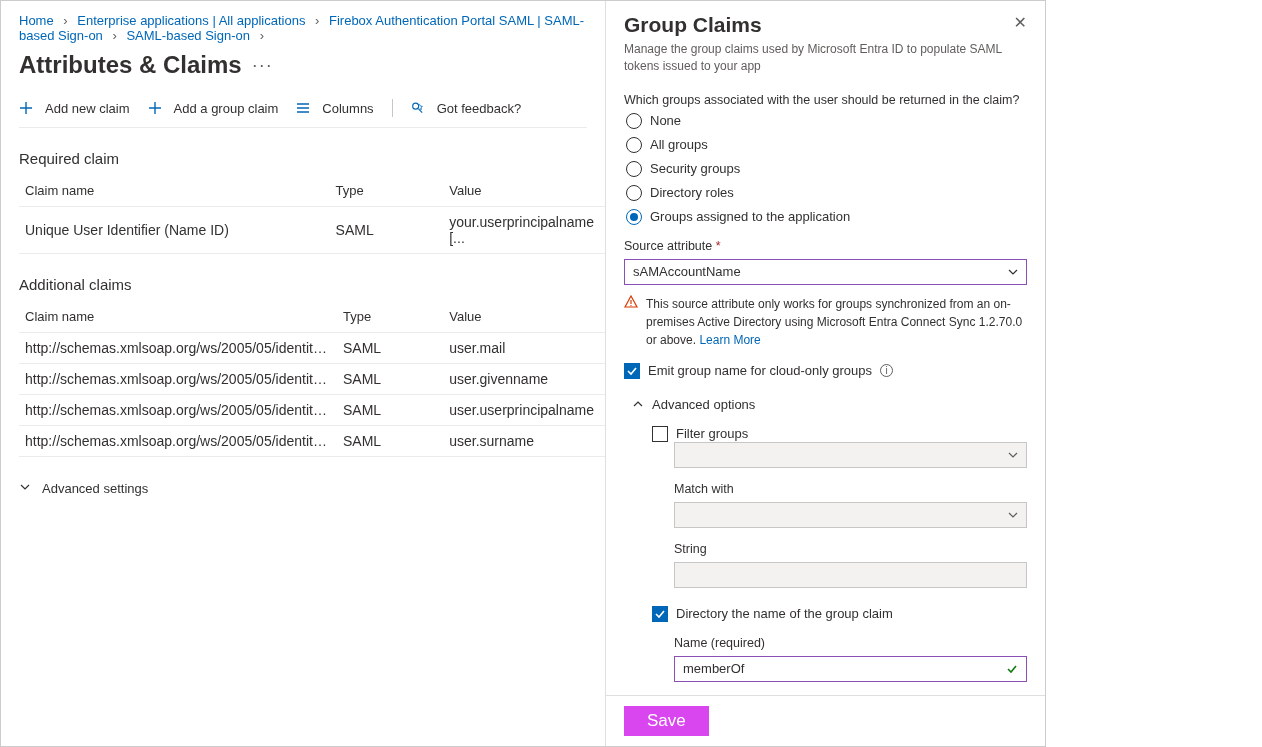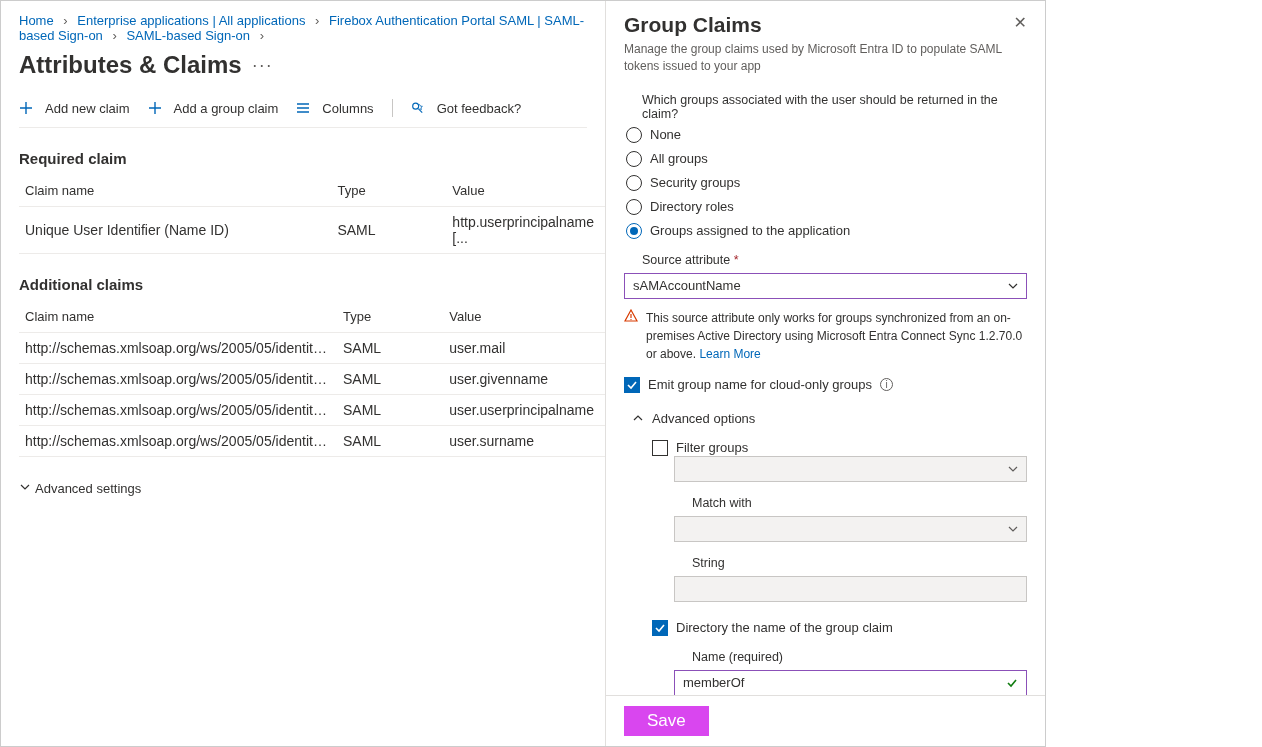--- a/index.html
+++ b/index.html
@@ -9,36 +9,36 @@
   .breadcrumb { font-size: 13px; color: #0067b8; padding: 2px 0 8px 0; }
   .breadcrumb .crumb { color: #0067b8; cursor: pointer; }
   .breadcrumb .sep { color: #605e5c; margin: 0 6px; }
   .page-title-row { display: flex; align-items: center; gap: 10px; margin-bottom: 20px; }
   .page-title { font-size: 24px; font-weight: 600; }
   .dots { font-size: 18px; color: #605e5c; cursor: pointer; letter-spacing: 1px; }
   .cmdbar { display: flex; align-items: center; gap: 18px; padding-bottom: 10px; border-bottom: 1px solid #edebe9; }
   .cmd { display: flex; align-items: center; gap: 12px; color: #323130; cursor: pointer; }
   .cmd .icon { color: #0067b8; width: 14px; height: 14px; display:flex; align-items:center; justify-content:center; }
   .vsep { width:1px; height:18px; background:#c8c6c4; }
-  .section-title { margin-top: 22px; font-size: 15px; font-weight: 700; color: #323130; }
+  .section-title { margin-top: 22px; font-size: 15px; font-weight: 400; color: #323130; }
   table.claims { width: 610px; border-collapse: collapse; margin-top: 8px; }
   table.claims th { text-align: left; font-weight: 400; font-size: 13px; color:#323130; border-bottom: 1px solid #edebe9; padding: 8px 6px; }
   table.claims td { font-size: 14px; padding: 7px 6px; border-bottom: 1px solid #edebe9; color:#323130; }
   table.claims td.name { max-width: 310px; white-space: nowrap; overflow: hidden; text-overflow: ellipsis; }
   .row-dots { color:#605e5c; font-weight:bold; cursor:pointer; text-align:right; letter-spacing:1px; font-size:14px; }
-  .adv-settings { display:flex; align-items:flex-start; gap:4px; margin-top:24px; cursor:pointer; font-size:13px; color:#323130; }
+  .adv-settings { display:flex; align-items:flex-start; gap:11px; margin-top:24px; cursor:pointer; font-size:13px; color:#323130; }
   .chev { width:12px; height:12px; display:inline-flex; align-items:center; justify-content:center; }
 
   .panel { width: 440px; border-left: 1px solid #e1dfdd; display:flex; flex-direction:column; }
   .panel-body { padding: 12px 18px 8px 18px; overflow:auto; flex:1; }
   .panel-header-row { display:flex; align-items:flex-start; gap:8px; }
   .panel-title { font-size: 21px; font-weight:600; }
   .close { margin-left:auto; font-size:16px; cursor:pointer; color:#605e5c; }
   .panel-desc { font-size:12px; color:#605e5c; margin:4px 0 18px 0; line-height:1.4; }
-  .field-label { font-size:12.5px; color:#323130; margin: 14px 0 6px 18px; display:block; }
+  .field-label { font-size:12.5px; color:#323130; margin: 14px 0 6px 0; display:block; }
   .req { color:#a4262c; }
   .radio-group { display:flex; flex-direction:column; gap:8px; padding-left:2px; }
   .radio { display:flex; align-items:center; gap:8px; cursor:pointer; font-size:13px; }
   .radio-dot { width:16px; height:16px; border:1px solid #323130; border-radius:50%; display:inline-flex; align-items:center; justify-content:center; }
   .radio.selected .radio-dot { border-color:#0067b8; }
   .radio.selected .radio-dot::after { content:""; width:8px; height:8px; background:#0067b8; border-radius:50%; }
   .select { width:100%; border:1px solid #605e5c; height:26px; display:flex; align-items:center; padding:0 8px; font-size:13px; justify-content:space-between; cursor:pointer; }
   .select.highlight { border-color:#8b50b8; }
   .select.disabled { background:#f3f2f1; color:#a19f9d; border-color:#c8c6c4; }
   .textbox { width:100%; border:1px solid #605e5c; height:26px; padding:0 8px; font-size:13px; }
@@ -125,21 +125,21 @@
         <th style="width:320px">Claim name</th>
         <th style="width:120px">Type</th>
         <th>Value</th>
         <th style="width:26px"></th>
       </tr>
         </thead>
       <tbody>
         <tr>
           <td class="name">Unique User Identifier (Name ID)</td>
           <td>SAML</td>
-          <td>http.userprincipalname [...</td>
+          <td>your.userprincipalname [...</td>
           <td class="row-dots">···</td>
         </tr>
       </tbody>
     </table>
 
     <div class="section-title">Additional claims</div>
     <table class="claims">
       <thead>
           <tr>
         <th style="width:320px">Claim name</th>

